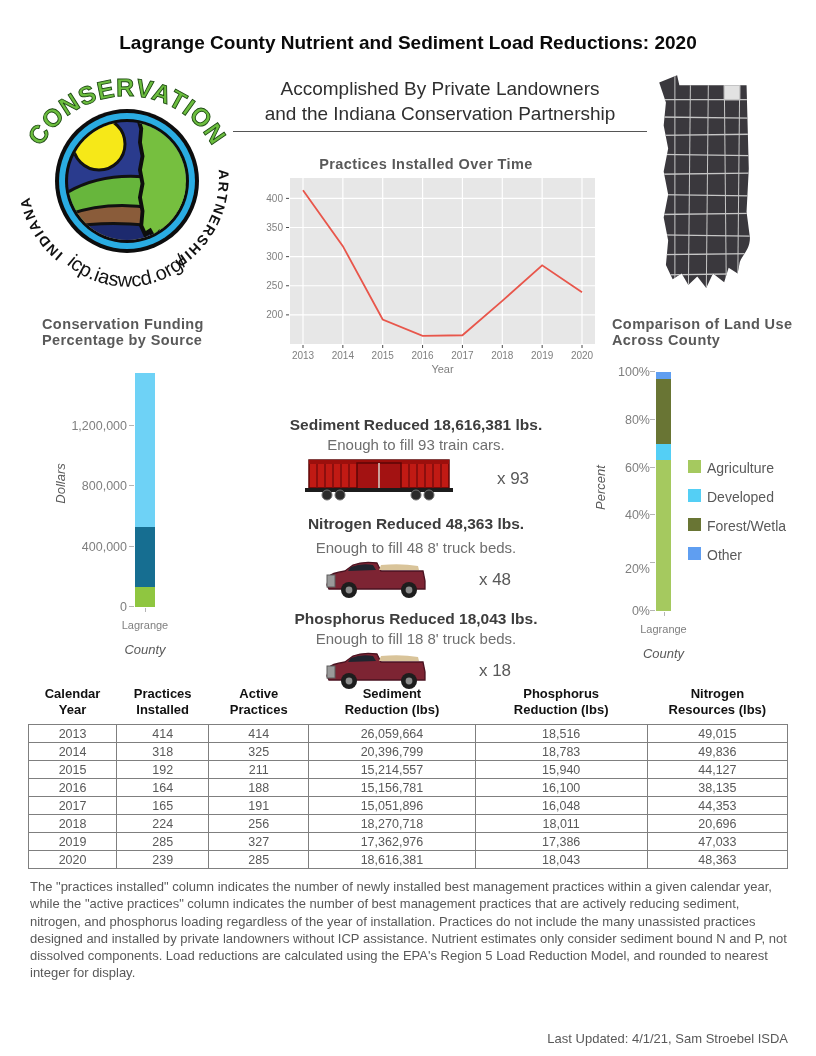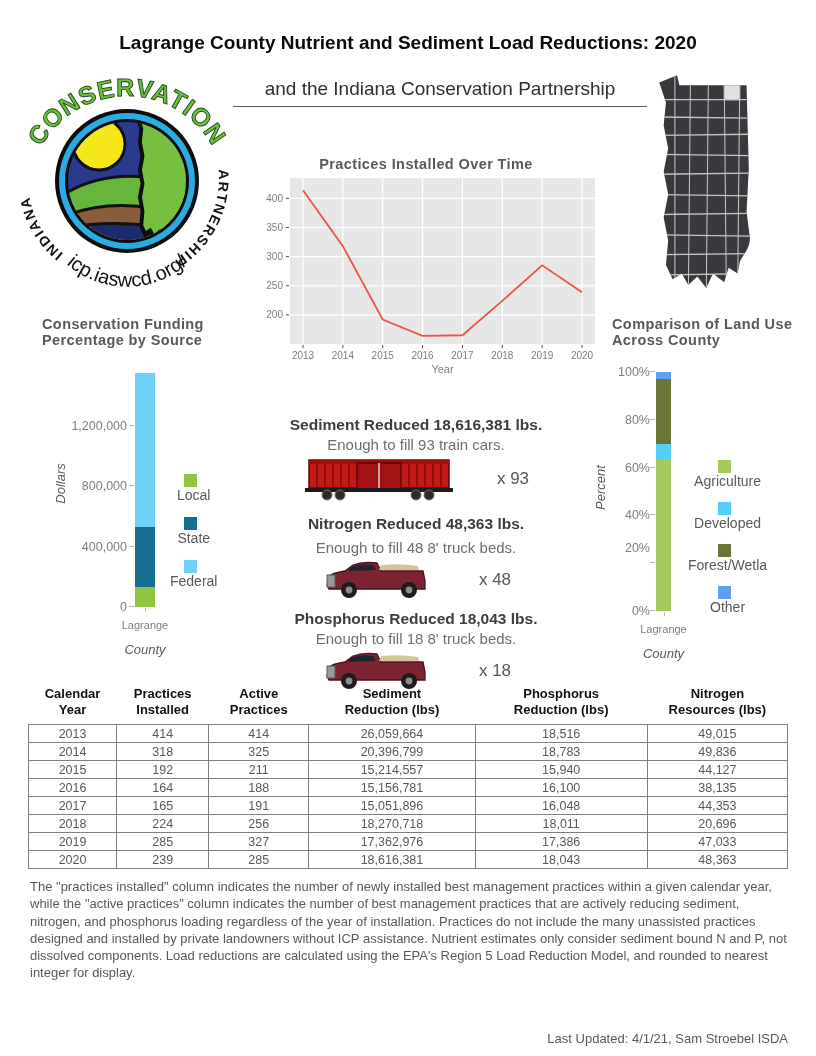--- a/index.html
+++ b/index.html
@@ -19,21 +19,21 @@
   #landuseChart{top:316px;left:612px;width:204px;}
   .plotwrap{position:absolute;top:56px;left:0;right:0;}
   .ylab{position:absolute;font-size:13px;font-style:italic;color:#595959;text-align:center;width:80px;}
   .ytick{position:absolute;font-size:12.5px;color:#7f7f7f;text-align:right;height:14px;line-height:14px;}
   .tickdash{position:absolute;height:1px;background:#b5b5b5;}
   .bar{position:absolute;display:flex;flex-direction:column-reverse;}
   .seg{width:100%;}
   .catlab{position:absolute;font-size:11px;color:#7f7f7f;text-align:center;}
   .xlab{position:absolute;font-size:13px;font-style:italic;color:#595959;text-align:center;}
   .legend{position:absolute;}
-  .legend-item{display:flex;align-items:center;margin-bottom:13px;flex-direction:column;}
+  .legend-item{display:flex;margin-bottom:13px;}
   .legend-item .sw{width:13px;height:13px;margin-right:6px;flex:0 0 13px;}
   .legend-item .lb{font-size:14px;color:#595959;white-space:nowrap;}
   .reductions{top:404px;left:240px;width:352px;text-align:center;color:#404040;}
   .red-head{font-size:15.5px;font-weight:bold;color:#3d3d3d;}
   .red-sub{font-size:15px;color:#6e6e6e;margin-top:2px;}
   .icon-row{display:flex;justify-content:center;align-items:center;gap:42px;}
   .mult{font-size:17px;color:#595959;}
   .tablewrap{top:686px;left:28px;width:760px;}
   table.tbl{border-collapse:collapse;width:760px;table-layout:fixed;}
   table.tbl th{font-size:13px;font-weight:bold;color:#111;text-align:center;vertical-align:bottom;
@@ -86,20 +86,21 @@
       <text font-size="14" font-weight="bold" fill="#111" letter-spacing="1.5" font-family="Liberation Sans,sans-serif">
         <textPath href="#arcRight" startOffset="50%" text-anchor="middle">PARTNERSHIP</textPath>
       </text>
       <text font-size="20" fill="#111" font-family="Liberation Sans,sans-serif">
         <textPath href="#arcBottom" startOffset="50%" text-anchor="middle">icp.iaswcd.org/</textPath>
       </text>
     </svg>
   </div>
 
   <div class="abs subtitle">
+    <div>Accomplished By Private Landowners</div>
     <div>and the Indiana Conservation Partnership</div>
     <div class="rule"></div>
   </div>
 
   <div class="abs map">
     <svg viewBox="0 0 100 160" width="112" height="230" preserveAspectRatio="none">
       <defs>
           <clipPath id="inClip">
             <path d="M10,10 L26,5 L28,12 L88,12 L90,70 L88,100 L91,118 C91,126 85,129 82,135 L80,143 L72,139 L68,149 L58,143 L52,153 L44,145 L36,151 L30,143 L22,147 L16,137 L18,120 L14,104 L18,88 L14,72 L18,56 L14,40 L16,24 Z"></path>
           </clipPath>
@@ -188,45 +189,31 @@
           <div class="tickdash" style="left: 99px; width: 5px; bottom: 181.5px;"></div>
           <div class="bar" style="left: 105px; width: 20px; bottom: 0px;">
             <div class="seg" style="height: 19.6625px; background: rgb(143, 198, 64);"></div>
             <div class="seg" style="height: 60.5px; background: rgb(22, 110, 145);"></div>
             <div class="seg" style="height: 154.275px; background: rgb(110, 210, 246);"></div>
           </div>
           <div style="position: absolute; left: 115px; bottom: -5px; width: 1px; height: 4px; background: rgb(181, 181, 181);"></div>
           <div class="catlab" style="left: 65px; width: 100px; bottom: -24px;">Lagrange</div>
           <div class="xlab" style="left: 65px; width: 100px; bottom: -50px;">County</div>
           <div class="ylab" style="left: -10px; top: 104px; transform: rotate(-90deg);">Dollars</div>
-          <div class="legend" style="left: 140px; top: 102px; --gap: 27px;">
-            <div class="legend-item" style="margin-bottom: 14px;">
-              <div class="sw" style="background: rgb(143, 198, 64);"></div>
-              <div class="lb">Local</div>
-            </div>
-            <div class="legend-item" style="margin-bottom: 14px;">
-              <div class="sw" style="background: rgb(22, 110, 145);"></div>
-              <div class="lb">State</div>
-            </div>
-            <div class="legend-item" style="margin-bottom: 14px;">
-              <div class="sw" style="background: rgb(110, 210, 246);"></div>
-              <div class="lb">Federal</div>
-            </div>
-          </div>
         </div>
       </div>
   </div>
 
   <div class="abs sidechart" id="landuseChart">
     <div class="chart-title" style="width:196px;">Comparison of Land Use Across County</div>
     <div class="plotwrap" id="landuseMount">
         <div style="position: relative; height: 239px;">
           <div class="ytick" style="right: 166px; bottom: -7px; width: 42px;">0%</div>
           <div class="tickdash" style="left: 38px; width: 5px; bottom: 0px;"></div>
-          <div class="ytick" style="right: 166px; bottom: 56px; width: 42px;">20%</div>
+          <div class="ytick" style="right: 166px; bottom: 35px; width: 42px;">20%</div>
           <div class="tickdash" style="left: 38px; width: 5px; bottom: 47.8px;"></div>
           <div class="ytick" style="right: 166px; bottom: 88.6px; width: 42px;">40%</div>
           <div class="tickdash" style="left: 38px; width: 5px; bottom: 95.6px;"></div>
           <div class="ytick" style="right: 166px; bottom: 136.4px; width: 42px;">60%</div>
           <div class="tickdash" style="left: 38px; width: 5px; bottom: 143.4px;"></div>
           <div class="ytick" style="right: 166px; bottom: 184.2px; width: 42px;">80%</div>
           <div class="tickdash" style="left: 38px; width: 5px; bottom: 191.2px;"></div>
           <div class="ytick" style="right: 166px; bottom: 232px; width: 42px;">100%</div>
           <div class="tickdash" style="left: 38px; width: 5px; bottom: 239px;"></div>
           <div class="bar" style="left: 44px; width: 15px; bottom: 0px;">

